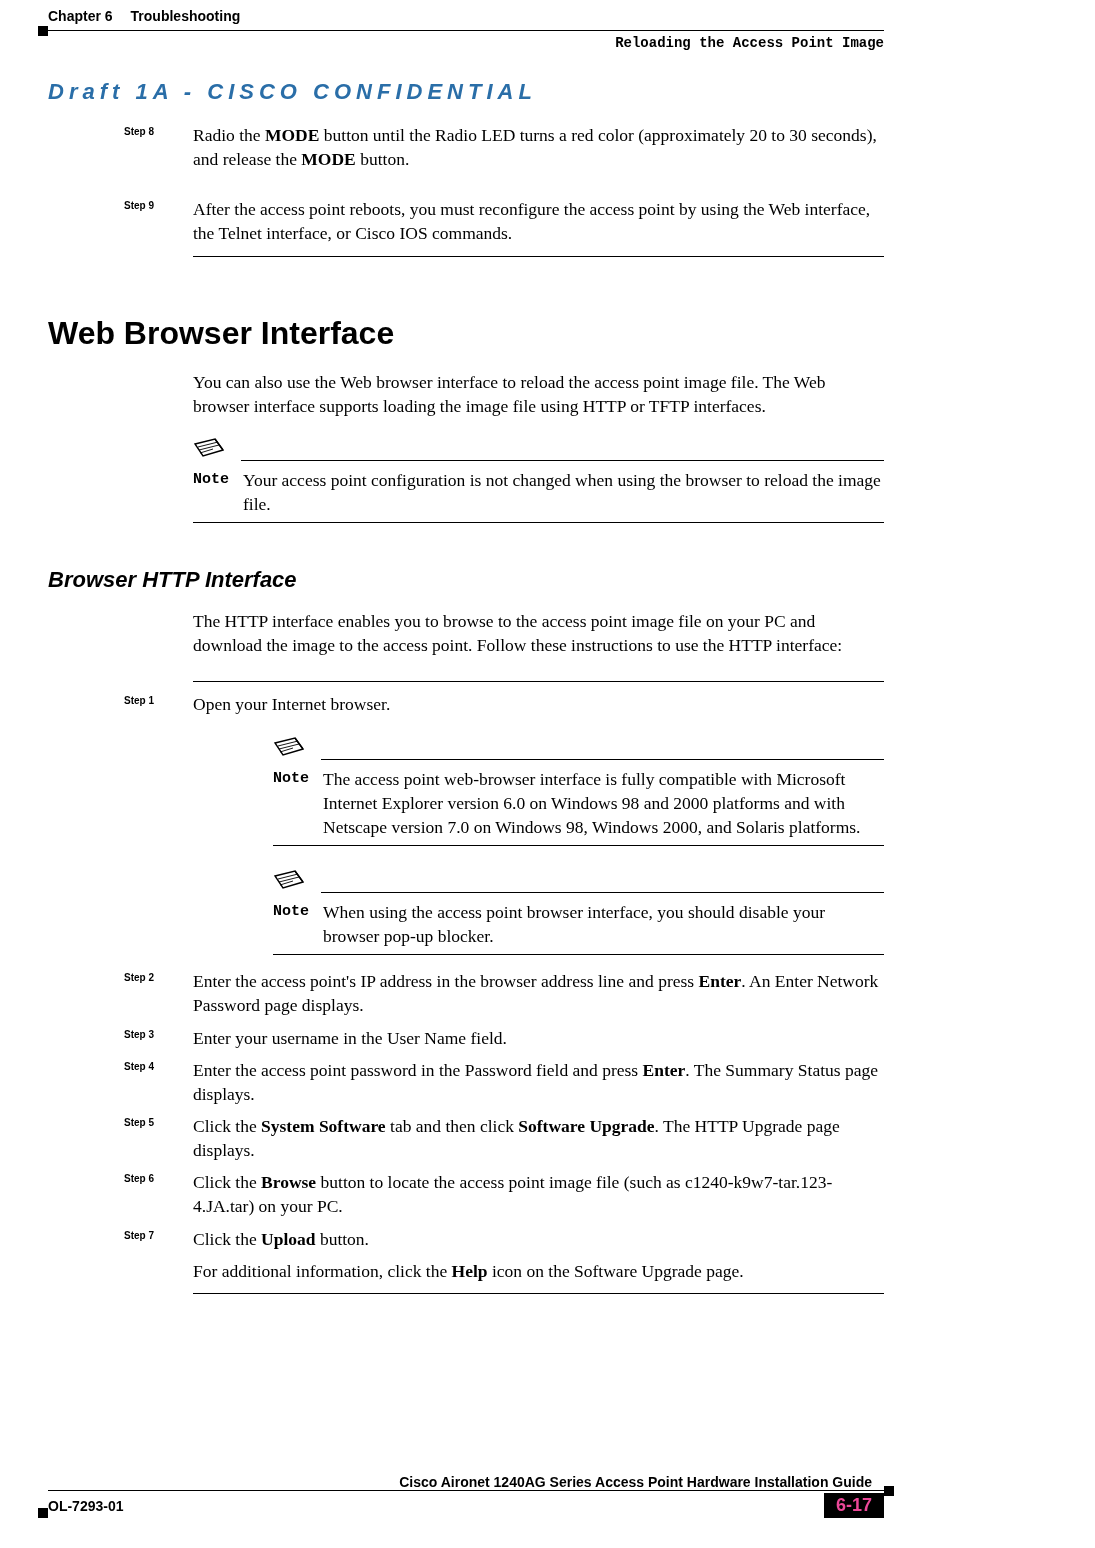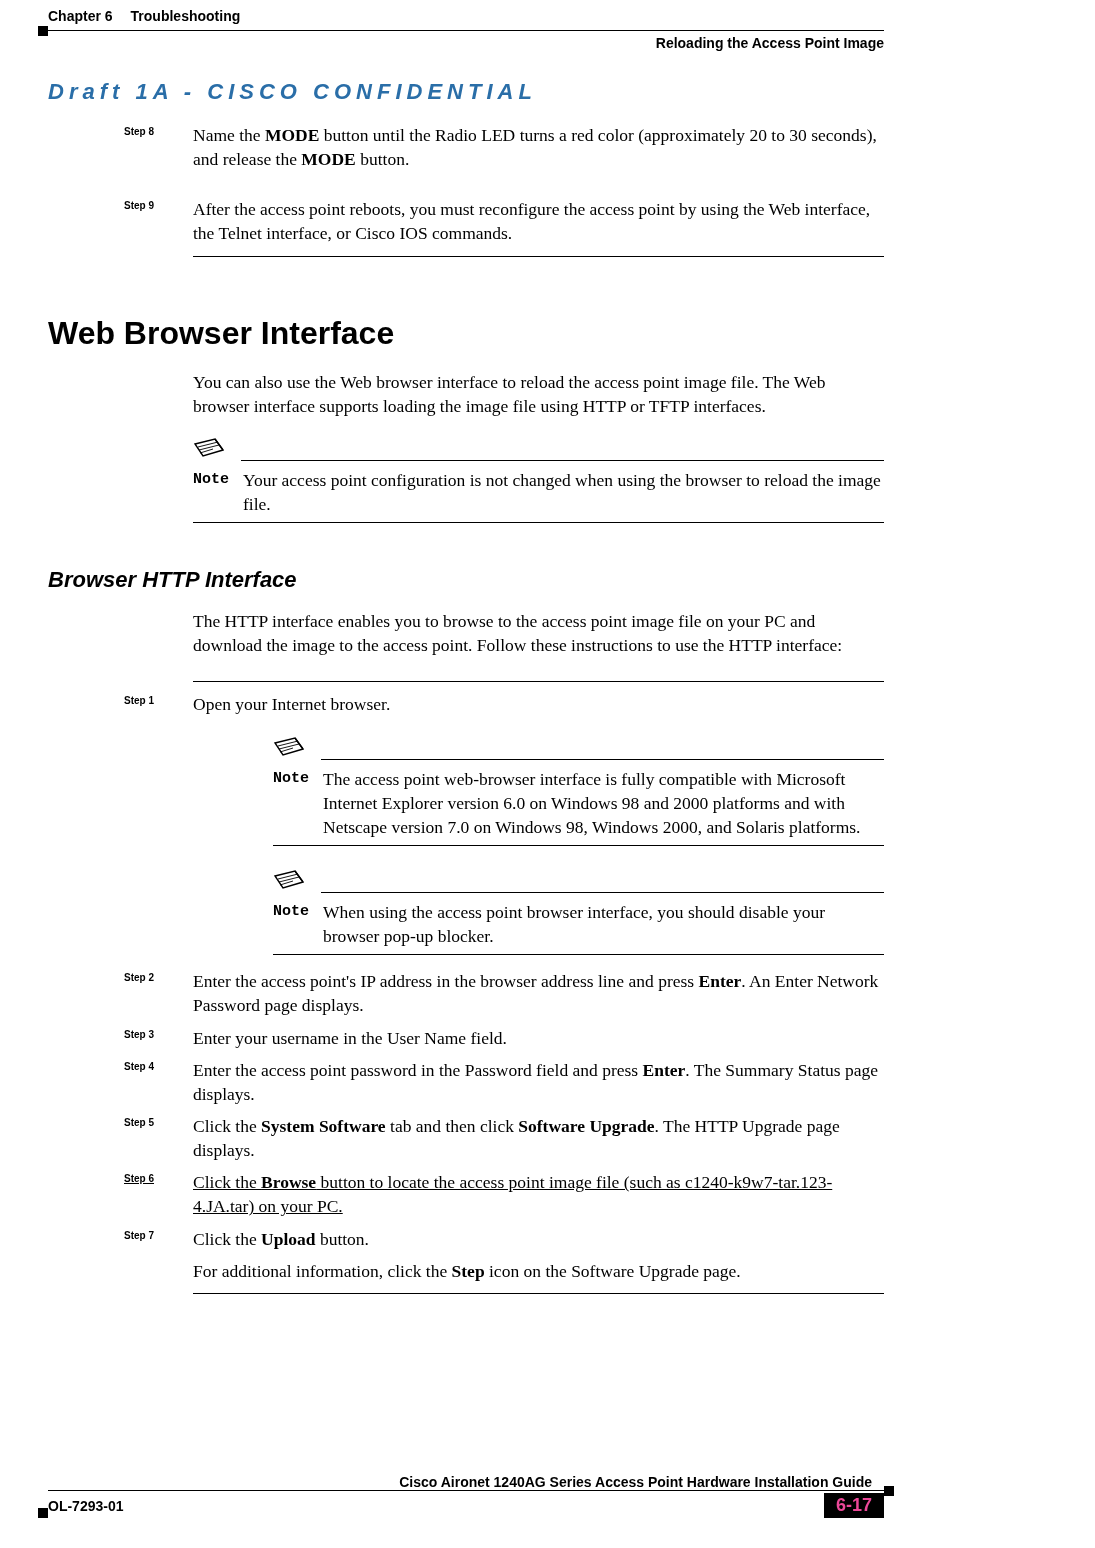--- a/index.html
+++ b/index.html
@@ -45,20 +45,21 @@
     font-weight: bold;
     display: flex;
     gap: 18px;
     margin-bottom: 2px;
   }
   .header-row2 {
     font-size: 14px;
     font-weight: bold;
     text-align: right;
     margin-top: 4px;
+    font-family: Liberation Mono, monospace;
   }
 
   
   .confidential {
     text-align: left;
     font-family: Arial, Helvetica, sans-serif;
     font-weight: bold;
     font-style: italic;
     letter-spacing: 5px;
     font-size: 22px;
@@ -228,21 +229,21 @@
         <div class="header-top-block"></div>
       </div>
     <div class="header-row2">Reloading the Access Point Image</div>
   </div>
 
   <div class="confidential">Draft 1A - CISCO CONFIDENTIAL</div>
 
   <div class="step-row">
     <div class="step-label">Step 8</div>
     <div class="step-text">
-      <span>Name the </span><b>MODE</b><span> button until the Radio LED turns a red color (approximately 20 to 30 seconds), and release the </span><b>MODE</b><span> button.</span>
+      <span>Radio the </span><b>MODE</b><span> button until the Radio LED turns a red color (approximately 20 to 30 seconds), and release the </span><b>MODE</b><span> button.</span>
     </div>
   </div>
 
   <div class="step-row" style="margin-top:26px;">
     <div class="step-label">Step 9</div>
     <div class="step-text">After the access point reboots, you must reconfigure the access point by using the Web interface, the Telnet interface, or Cisco IOS commands.</div>
   </div>
   <hr class="thin-rule">
 
   <h2 class="section">Web Browser Interface</h2>
@@ -331,36 +332,36 @@
     </div>
   </div>
 
   <div class="step-row" style="margin-top:8px;">
     <div class="step-label">Step 5</div>
     <div class="step-text">
       <span>Click the </span><b>System Software</b><span> tab and then click </span><b>Software Upgrade</b><span>. The HTTP Upgrade page displays.</span>
     </div>
   </div>
 
-  <div class="step-row" style="margin-top:8px;text-decoration:underline;">
+  <div class="step-row" style="margin-top:8px;">
     <div class="step-label">Step 6</div>
     <div class="step-text">
       <span>Click the </span><b>Browse</b><span> button to locate the access point image file (such as c1240-k9w7-tar.123-4.JA.tar) on your PC.</span>
     </div>
   </div>
 
   <div class="step-row" style="margin-top:8px;">
     <div class="step-label">Step 7</div>
     <div class="step-text">
       <span>Click the </span><b>Upload</b><span> button.</span>
     </div>
   </div>
 
   <p class="body" style="margin-top:8px;">
-    <span>For additional information, click the </span><b>Step</b><span> icon on the Software Upgrade page.</span>
+    <span>For additional information, click the </span><b>Help</b><span> icon on the Software Upgrade page.</span>
   </p>
   <hr class="thin-rule">
 
   <div class="footer">
     <div class="footer-guide">Cisco Aironet 1240AG Series Access Point Hardware Installation Guide</div>
     <div class="footer-rule">
       <div class="footer-block-r"></div>
       <div class="footer-block-l"></div>
     </div>
     <div class="footer-row">

